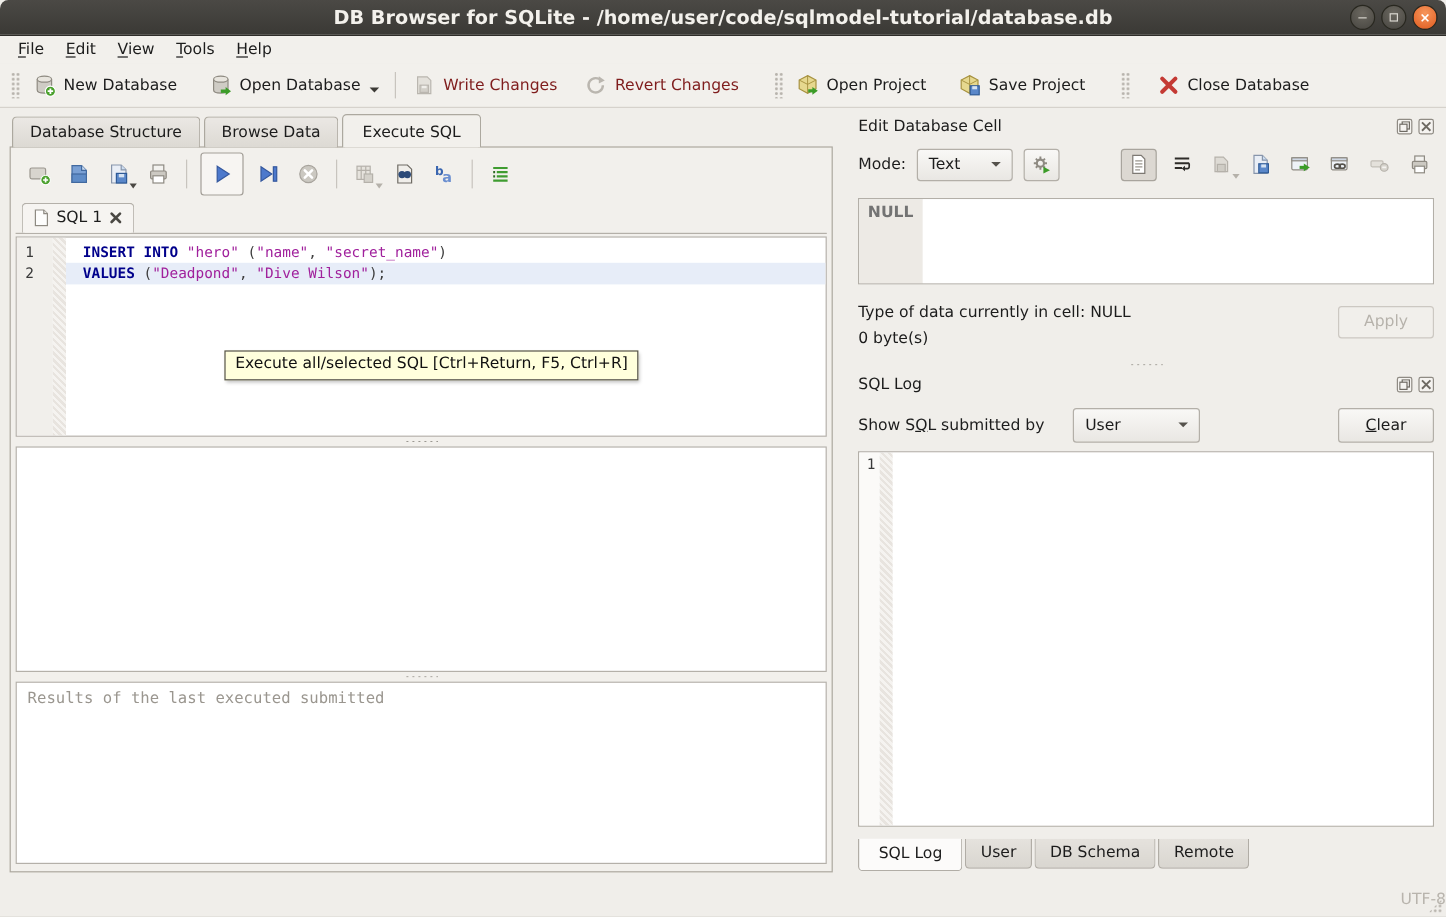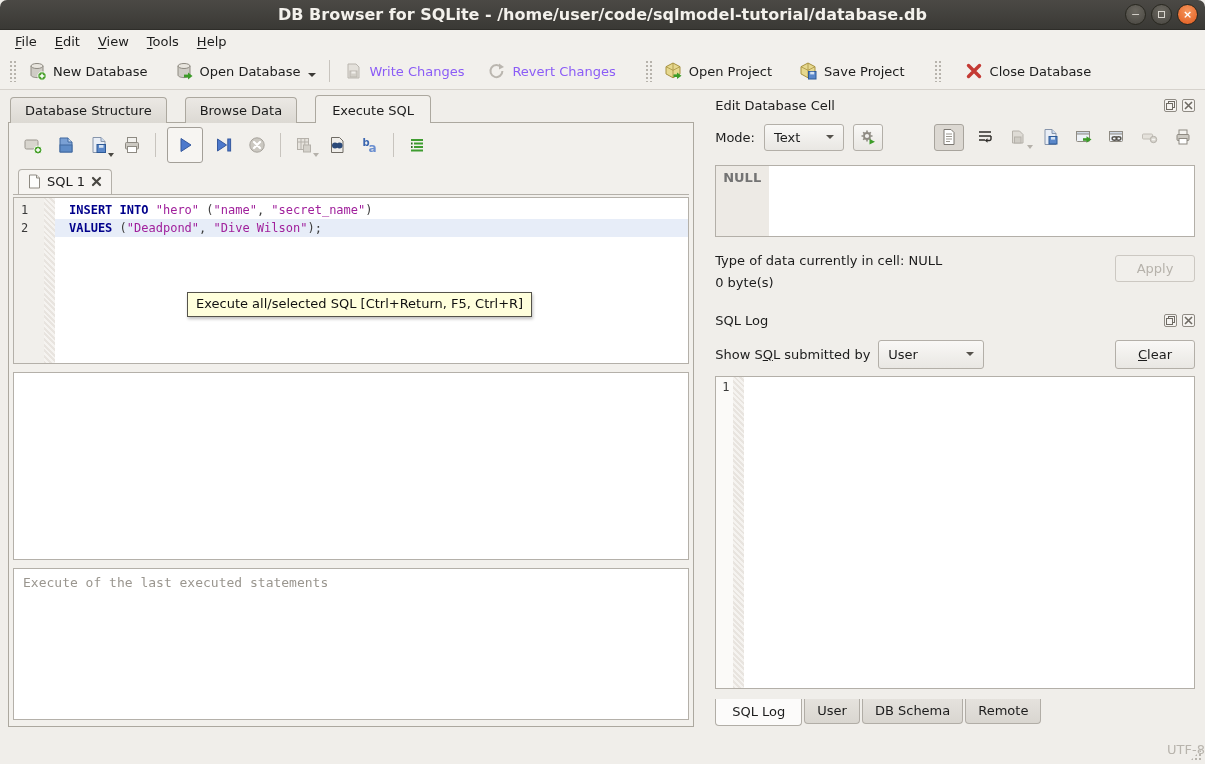--- a/index.html
+++ b/index.html
@@ -30,29 +30,29 @@
   .menu-item u { text-underline-offset:2px; }
   
   .toolbar {
     height:37px; display:flex; align-items:center; background:#f2f0ec;
     border-bottom:1px solid #d6d2cc; padding:0 4px;
   }
   .tb-handle { width:8px; height:22px; margin:0 5px;
     background-image:radial-gradient(#b7b3ac 1px, transparent 1.3px); background-size:4px 4px; }
   .tb-sep { width:1px; height:22px; background:#c8c4be; margin:0 8px; }
   .tb-item { display:flex; align-items:center; gap:6px; padding:4px 5px; white-space:nowrap; cursor:pointer; }
-  .tb-item.disabled { color:#8b5cf6; cursor:default; }
+  .tb-item.disabled { color:#7f1d1d; cursor:default; }
   .dd-arrow { width:0; height:0; border-left:4px solid transparent; border-right:4px solid transparent;
     border-top:4px solid #3c3a36; margin-left:2px; align-self:flex-end; margin-bottom:4px; }
   
   .main { display:flex; height:645px; }
   .left-col { width:706px; padding:5px 9px 8px 8px; display:flex; flex-direction:column; }
   .mtabbar { display:flex; margin-left:2px; position:relative; z-index:2; }
   .mtab {
-    padding:5px 14px 4px; margin-right:18px; border:1px solid #aca89f; border-bottom:none;
+    padding:5px 14px 4px; margin-right:3px; border:1px solid #aca89f; border-bottom:none;
     border-radius:4px 4px 0 0; background:linear-gradient(#ebe8e4,#dcd9d3); cursor:pointer; margin-top:2px;
   }
   .mtab.active { background:#f2f0ec; margin-top:0; padding:7px 16px 5px; }
   .pane {
     flex:1; border:1px solid #aca89f; background:#f2f0ec; margin-top:-1px;
     display:flex; flex-direction:column; padding:0 4px 6px; position:relative;
   }
   
   .ed-toolbar { height:42px; display:flex; align-items:center; gap:9px; padding:2px 4px 0 8px; }
   .etb { width:24px; height:24px; display:grid; place-items:center; position:relative; cursor:pointer; }
@@ -108,21 +108,21 @@
   .cell-icons { display:flex; align-items:center; gap:9px; margin-left:42px; }
   .ci { width:24px; height:24px; display:grid; place-items:center; position:relative; cursor:pointer; }
   .ci.toggled { width:30px; height:27px; background:#dcd8d2; border:1px solid #a8a49d; border-radius:3px; }
   .cell-box { height:72px; margin-top:12px; border:1px solid #b3afa8; background:#fff; display:flex; }
   .cell-gutter { width:53px; background:#edeae5; padding:4px 0 0 7px; color:#737373;font-weight:bold; }
   .type-row { position:relative; margin-top:13px; height:50px; }
   .type-line { line-height:22px; }
   .apply-btn { position:absolute; right:0; top:5px; width:80px; height:27px;
     border:1px solid #ccc8c2; border-radius:3px; background:#f1efeb; color:#b6b2ab;
     display:grid; place-items:center; }
-  .filter-row { display:flex; align-items:center; height:32px; gap:8px; margin-top:2px; }
+  .filter-row { display:flex; align-items:center; height:32px; gap:24px; margin-top:2px; }
   .clear-btn { width:80px; height:29px; margin-left:auto; border:1px solid #b3afa8; border-radius:3px;
     background:linear-gradient(#f9f8f6,#e9e7e3); display:grid; place-items:center; cursor:pointer; }
   .log-box { flex:1; margin-top:6px; border:1px solid #b3afa8; background:#fff; display:flex; overflow:hidden; }
   .log-gutter { width:17px; padding:3px 0 0 6px; font-family:"DejaVu Sans Mono", monospace;
     font-size:12px; color:#3a3a3a; background:#fbfaf8; }
   .btabbar { height:36px; display:flex; align-items:flex-start; padding-top:0; margin-top:10px; }
   .btab { padding:4px 12px 5px; margin-right:2px; border:1px solid #b1ada6; border-top:none;
     border-radius:0 0 4px 4px; background:linear-gradient(#e5e2dd,#d9d6d0); cursor:pointer; }
   .btab.active { background:#fcfbfa; padding:5px 16px 6px; }
   
@@ -396,21 +396,21 @@
         <div class="hsplit">
             <div class="dots"></div>
           </div>
 
         <div class="grid-box"></div>
 
         <div class="hsplit">
             <div class="dots"></div>
           </div>
 
-        <div class="results-box">Execute of the last executed statements</div>
+        <div class="results-box">Results of the last executed submitted</div>
       </div>
     </div>
 
     <div class="right-col">
 
       <div class="dock-title">
         <span class="dtext">Edit Database Cell</span>
         <span class="dock-btn">
           <svg width="9" height="9" viewBox="0 0 9 9">
               <rect x="2.5" y="0.5" width="6" height="6" fill="none" stroke="#6e6a63"></rect>

